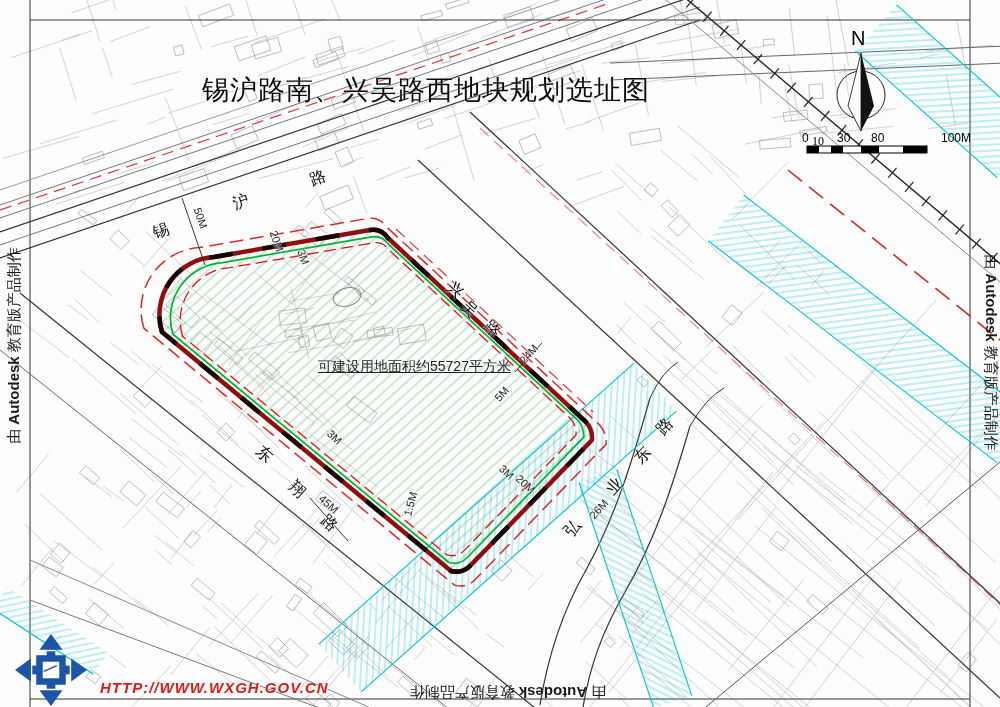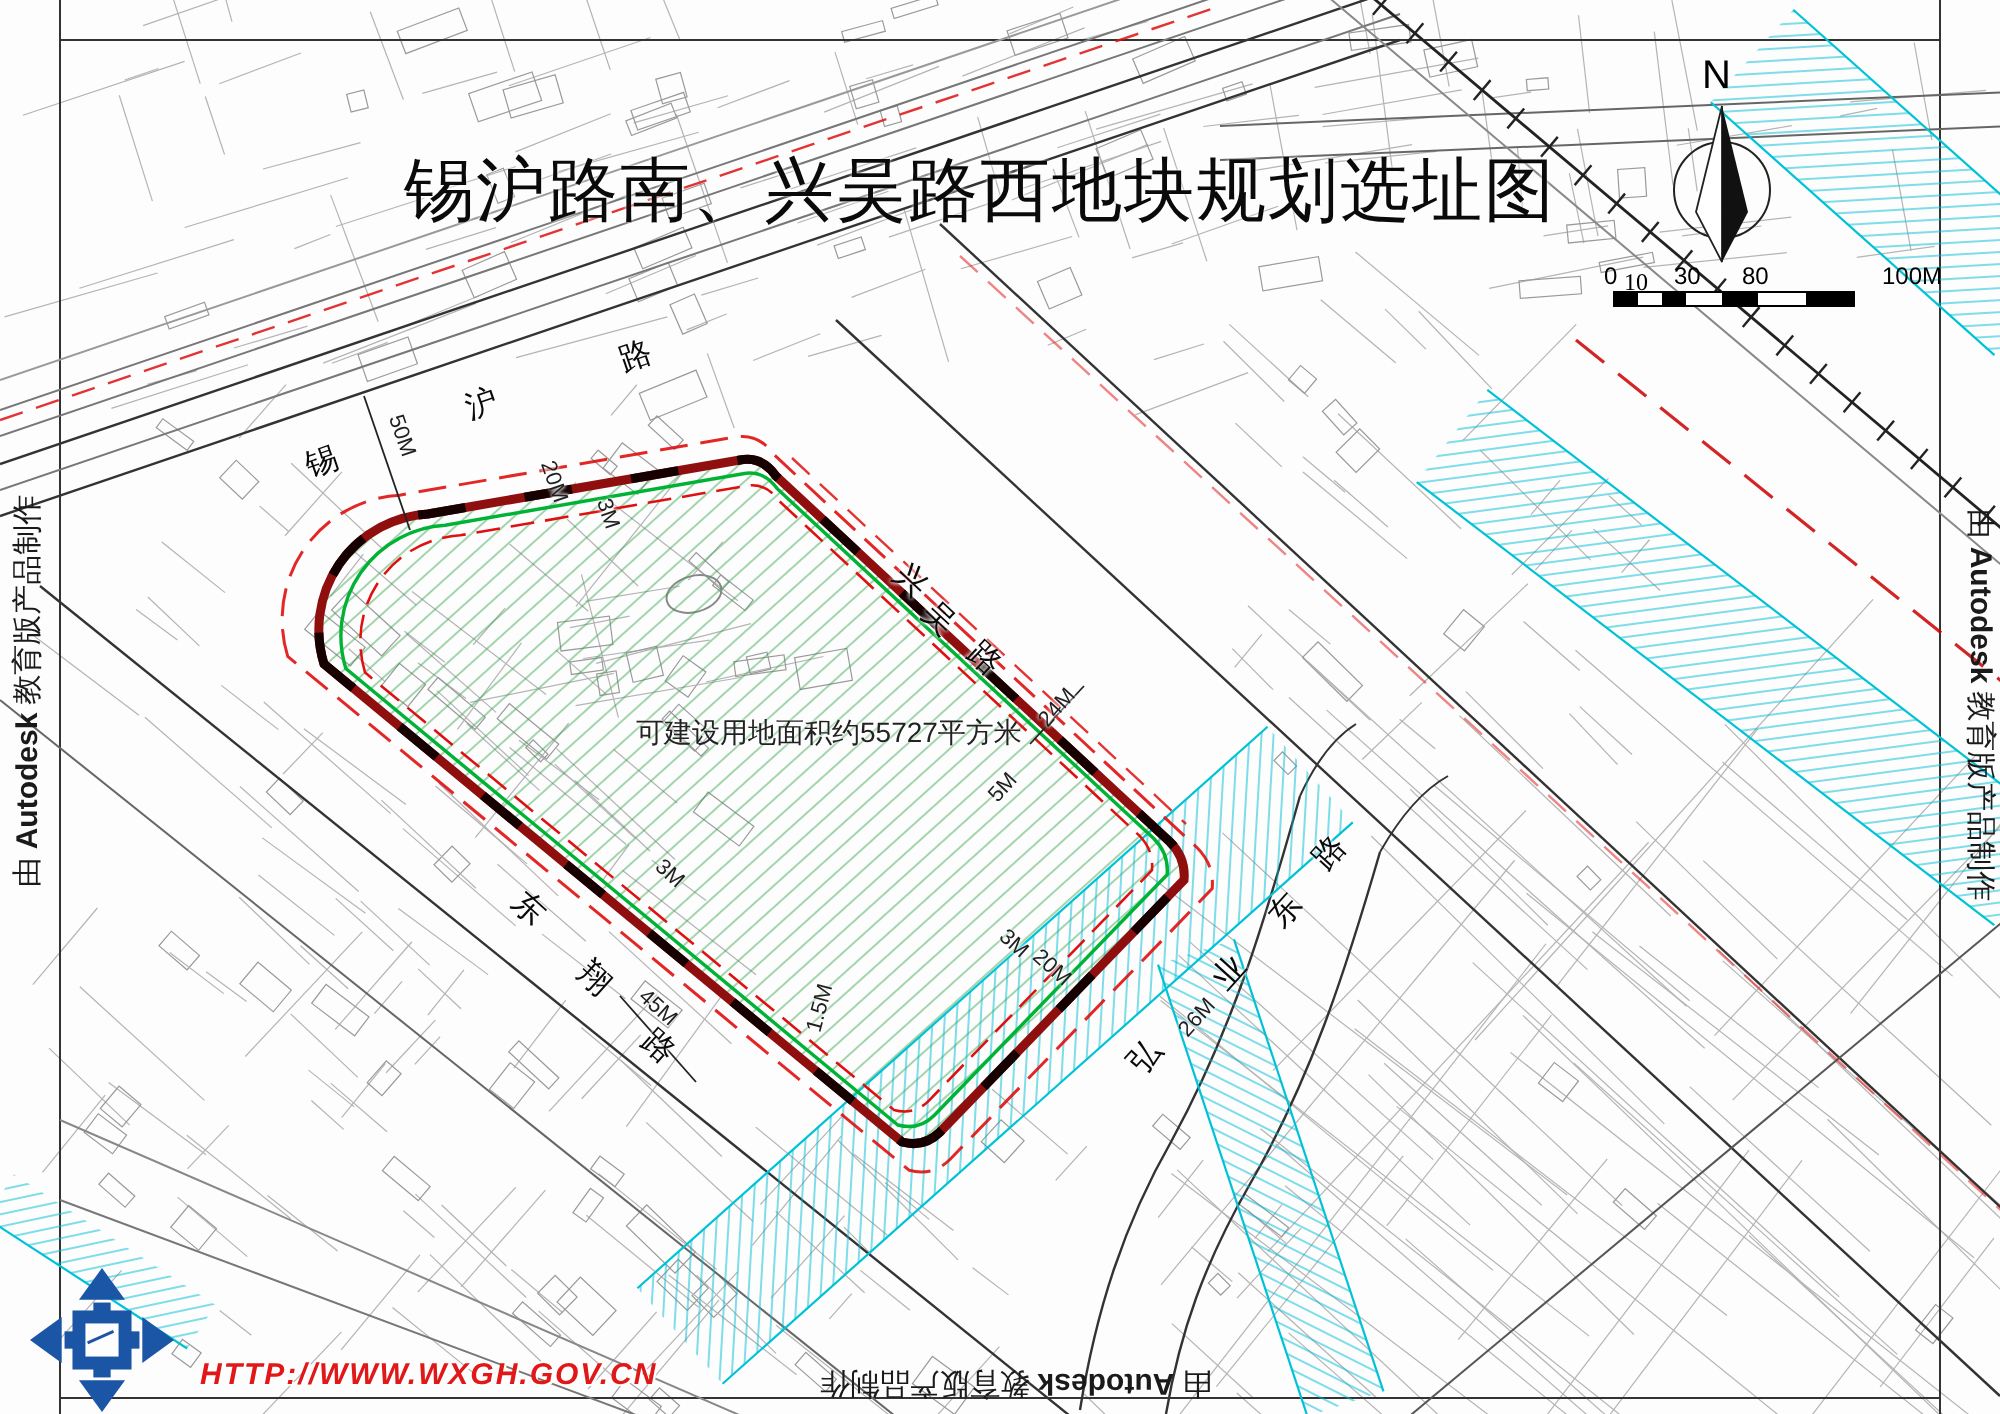--- a/index.html
+++ b/index.html
@@ -1,20 +1,20 @@
 <!DOCTYPE html>
 <html><head>
 <meta charset="utf-8">
 <style>
   html,body{margin:0;padding:0;background:#e8e8e8;}
   #stage{position:relative;width:1000px;height:707px;background:#fdfdfd;overflow:hidden;
          font-family:"Liberation Sans",sans-serif;color:#111;}
   #mapsvg{position:absolute;left:0;top:0;z-index:1;}
   .txt{position:absolute;z-index:3;white-space:nowrap;}
-  .title{font-size:35px;letter-spacing:1px;color:#0a0a0a;font-weight:400;text-shadow:0 0 2px #fff;}
+  .title{font-size:27px;letter-spacing:1px;color:#0a0a0a;font-weight:400;text-shadow:0 0 2px #fff;}
   .wm{font-size:15px;color:#1a1a1a;width:224px;text-align:center;}
   .wm b{margin:0 4px;}
   .dim{font-size:11px;color:#1f1f1f;text-shadow:0 0 2px #fff,0 0 2px #fff;}
   .rc{font-size:16px;color:#0a0a0a;text-shadow:0 0 2px #fff,0 0 2px #fff;}
   .note{font-size:14px;color:#222;text-shadow:0 0 2px #fff;}
   .tick{font-size:12px;color:#000;}
   .nlab{font-size:20px;color:#000;}
   .logo-name{font-size:38px;font-weight:bold;letter-spacing:5px;color:#9fcfe6;
              text-shadow:1px 1px 0 #fff;}
   .logo-url{font-size:15px;font-weight:bold;letter-spacing:1px;color:#e01818;text-shadow:1px 1px 0 #fff;}
@@ -607,21 +607,21 @@
     <span>由</span><b>Autodesk</b><span>教育版产品制作</span>
   </div>
 
   <span class="txt nlab" style="left:851px;top:27px;">N</span>
   <span class="txt tick" style="left:802px;top:131px;">0</span>
   <span class="txt tick" style="left:812px;top:134px;font-family:Liberation Serif, serif;">10</span>
   <span class="txt tick" style="left:837px;top:131px;">30</span>
   <span class="txt tick" style="left:871px;top:131px;">80</span>
   <span class="txt tick" style="left:941px;top:131px;">100M</span>
 
-  <span class="txt note" style="left:318px;top:358px;">可建设用地面积约55727平方米</span>
+  <span class="txt note" style="left:318px;top:358px;text-decoration:underline;">可建设用地面积约55727平方米</span>
 
   <span class="txt rc" style="left:153px;top:221px;transform:rotate(-19deg);">锡</span>
   <span class="txt rc" style="left:233px;top:192px;transform:rotate(-19deg);">沪</span>
   <span class="txt rc" style="left:310px;top:168px;transform:rotate(-19deg);">路</span>
   <span class="txt rc" style="left:447px;top:280px;transform:rotate(43deg);">兴</span>
   <span class="txt rc" style="left:461px;top:299px;transform:rotate(43deg);">吴</span>
   <span class="txt rc" style="left:484px;top:319px;transform:rotate(43deg);">路</span>
   <span class="txt rc" style="left:256px;top:444px;transform:rotate(42deg);">东</span>
   <span class="txt rc" style="left:289px;top:479px;transform:rotate(42deg);">翔</span>
   <span class="txt rc" style="left:321px;top:513px;transform:rotate(42deg);">路</span>

